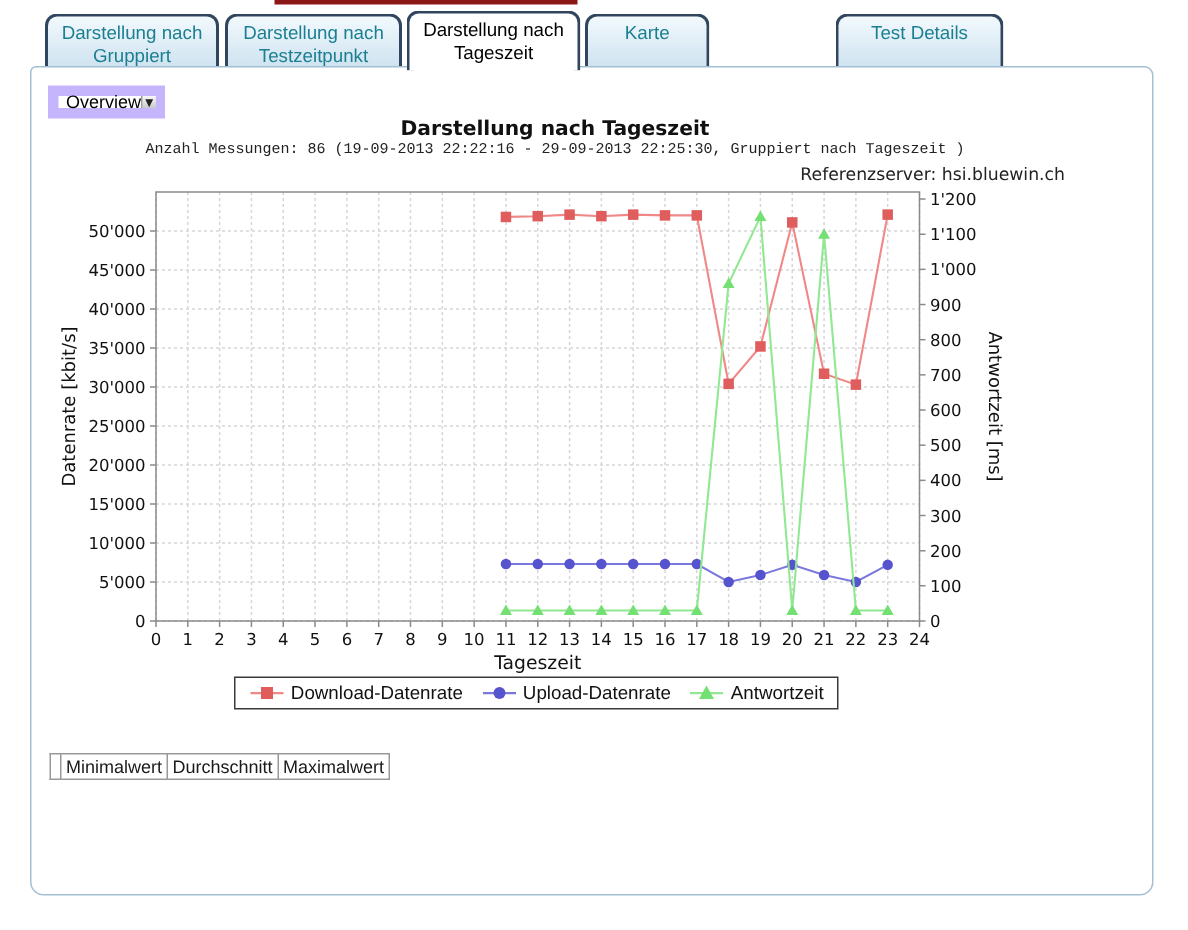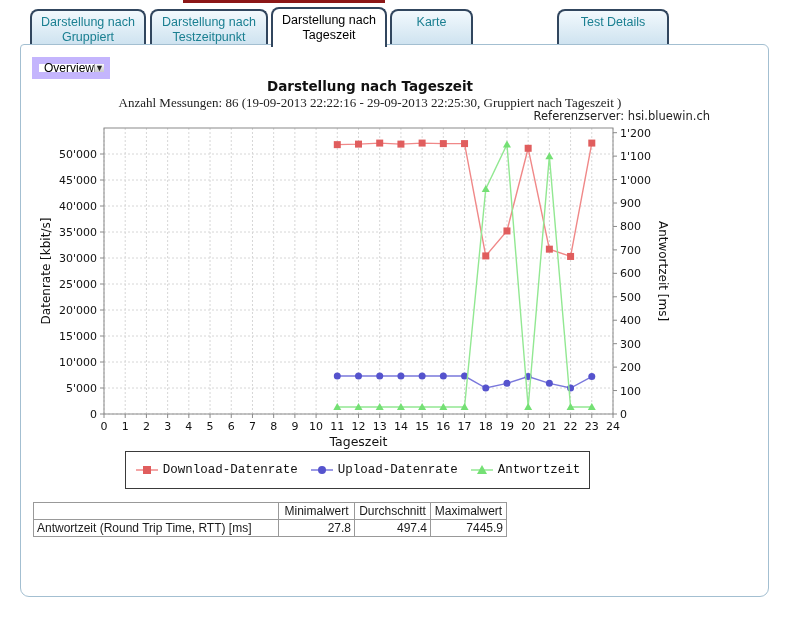--- a/index.html
+++ b/index.html
@@ -31,30 +31,30 @@
            border:7px solid #c4b5fd;background:#fff;display:flex;align-items:center;
            font-size:12px;cursor:pointer;z-index:6;}
   #viewsel .val{flex:1;padding-left:5px;color:#000;}
   #viewsel .btn{width:18px;height:100%;box-sizing:border-box;border-left:1px solid #9a9a9a;
            background:linear-gradient(#f8f8f8,#c9c9c9);display:flex;align-items:center;
            justify-content:center;font-size:9px;color:#222;}
 
   
   .ctitle{left:40px;top:78px;width:660px;text-align:center;font-family:"DejaVu Sans",sans-serif;
           font-weight:bold;font-size:13.5px;color:#111;z-index:6;}
-  .csub1{left:30px;top:95px;width:680px;text-align:center;font-family:Liberation Serif, serif;
-         font-size:13px;color:#222;z-index:6;}
+  .csub1{left:30px;top:95px;width:680px;text-align:center;font-family:Liberation Mono, monospace;
+         font-size:10px;color:#222;z-index:6;}
   .csub2{left:30px;top:109px;width:680px;text-align:right;font-family:"DejaVu Sans",sans-serif;
          font-size:11.5px;color:#222;z-index:6;}
   #plotwrap{left:30px;top:118px;width:655px;height:335px;z-index:6;}
 
   
   #legendrow{left:30px;top:451px;width:655px;text-align:center;z-index:6;}
   #legendbox{display:inline-flex;align-items:center;gap:12px;border:1px solid #3a3a3a;
-             background:#fff;padding:11px 9px;font-family:Liberation Mono, monospace;font-size:12.5px;color:#111;}
+             background:#fff;padding:3px 9px;font-family:Liberation Sans, sans-serif;font-size:12.5px;color:#111;}
   .lgitem{display:inline-flex;align-items:center;gap:4px;}
 
   
   #stats{left:33px;top:502px;border-collapse:collapse;font-size:12px;color:#1a1a1a;z-index:6;border-radius:28px;}
   #stats td,#stats th{border:1px solid #999;padding:1px 3px;height:14px;font-weight:normal;
                       white-space:nowrap;background:#fff;}
   #stats th{text-align:center;}
   #stats td.lbl{width:238px;text-align:left;}
   #stats td.num{width:69px;text-align:right;}
 
@@ -309,22 +309,16 @@
 </div>
 
 <table id="stats" class="abs">
   <tbody>
       <tr>
     <th class="lbl"></th>
     <th class="num">Minimalwert</th>
     <th class="num">Durchschnitt</th>
     <th class="num">Maximalwert</th>
   </tr>
-  <tr>
-    <td class="lbl">Antwortzeit (Round Trip Time, RTT) [ms]</td>
-    <td class="num">27.8</td>
-    <td class="num">497.4</td>
-    <td class="num">7445.9</td>
-  </tr>
 </tbody>
   </table>
 
 <div id="filterhead" class="abs">Filter</div>
 
 </body></html>

